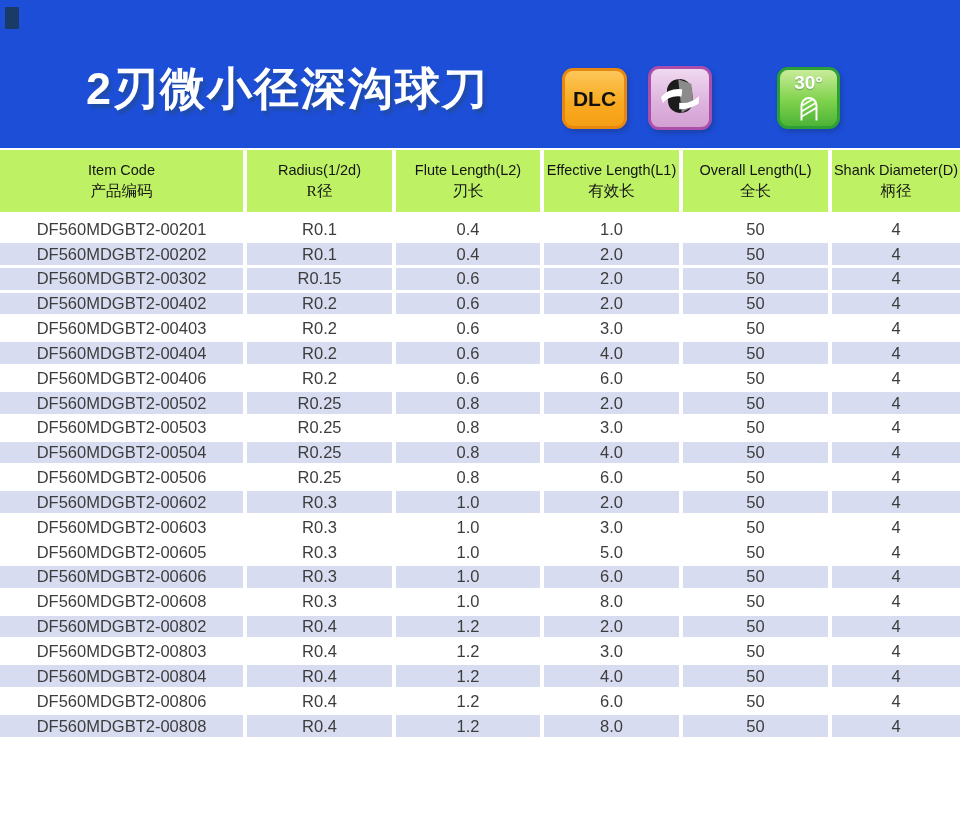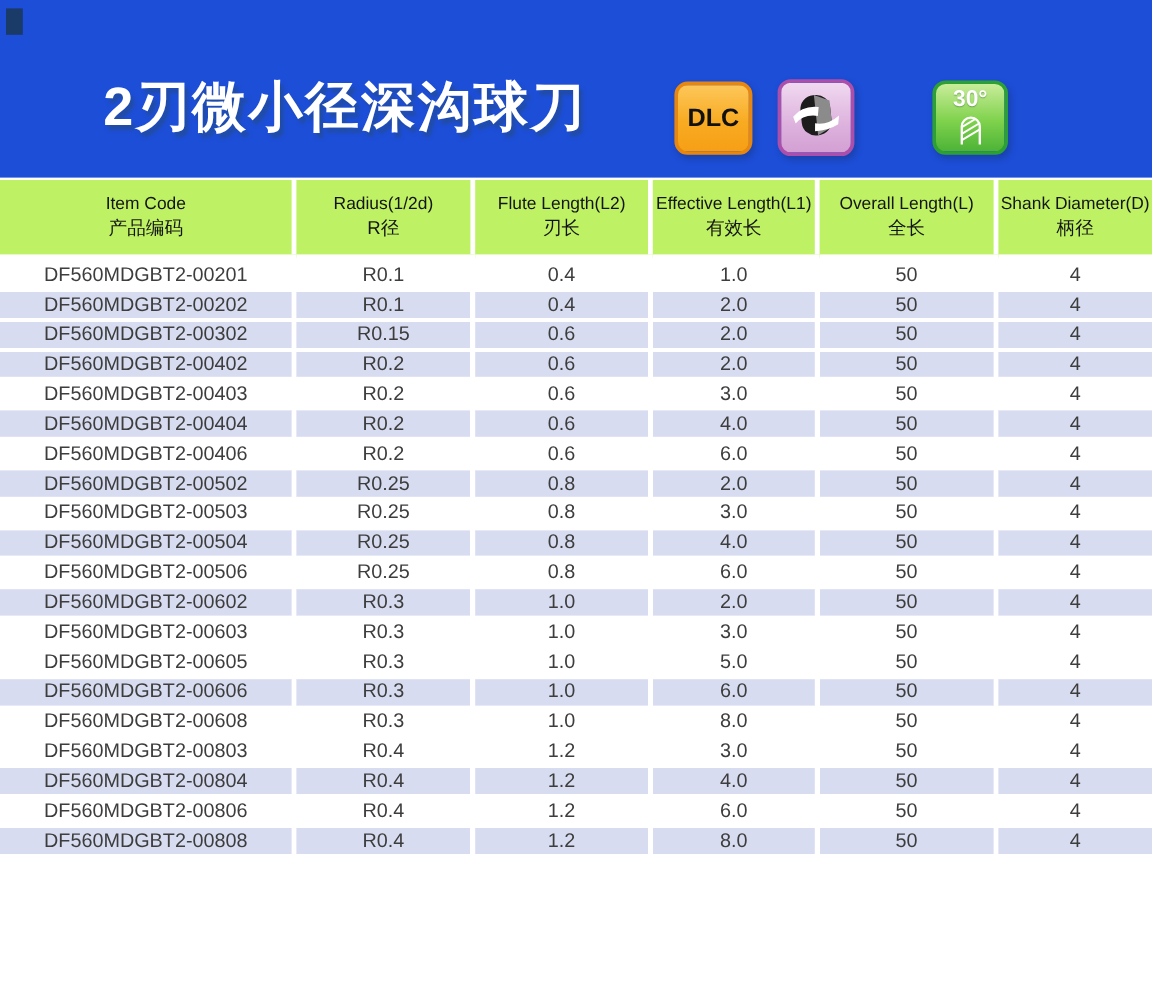--- a/index.html
+++ b/index.html
@@ -81,21 +81,21 @@
     font-weight:400;
     color:#141414;
     text-align:center;
     vertical-align:middle;
     border-bottom:6px solid #ffffff;
   }
   .spec th:not(:last-child), .spec td:not(:last-child){
     border-right:4px solid #ffffff;
   }
   .spec th .en{display:block;font-size:14.5px;line-height:1.45;}
-  .spec th .zh{display:block;font-size:15.5px;line-height:1.35;}
+  .spec th .zh{display:block;font-size:15.5px;line-height:1.35;font-family:Liberation Serif, serif;}
   .spec td{
     height:21.85px;
     padding:0;
     font-size:16.5px;
     color:#3d3d3d;
     text-align:center;
     vertical-align:middle;
     line-height:1;
     border-bottom:3px solid #ffffff;
     background:#ffffff;
@@ -305,20 +305,28 @@
           <td>4</td>
         </tr>
         <tr>
           <td>DF560MDGBT2-00608</td>
           <td>R0.3</td>
           <td>1.0</td>
           <td>8.0</td>
           <td>50</td>
           <td>4</td>
         </tr>
+        <tr class="alt">
+          <td>DF560MDGBT2-00802</td>
+          <td>R0.4</td>
+          <td>1.2</td>
+          <td>2.0</td>
+          <td>50</td>
+          <td>4</td>
+        </tr>
         <tr>
           <td>DF560MDGBT2-00803</td>
           <td>R0.4</td>
           <td>1.2</td>
           <td>3.0</td>
           <td>50</td>
           <td>4</td>
         </tr>
         <tr class="alt">
           <td>DF560MDGBT2-00804</td>

